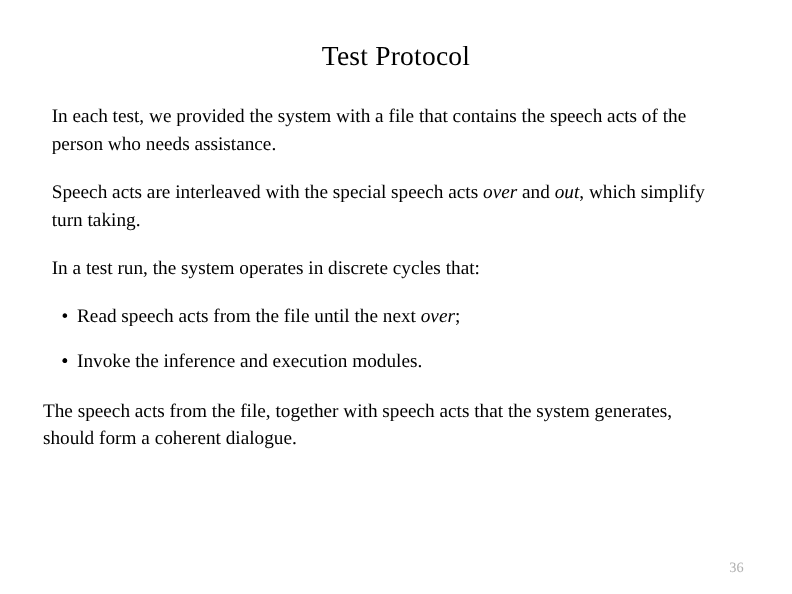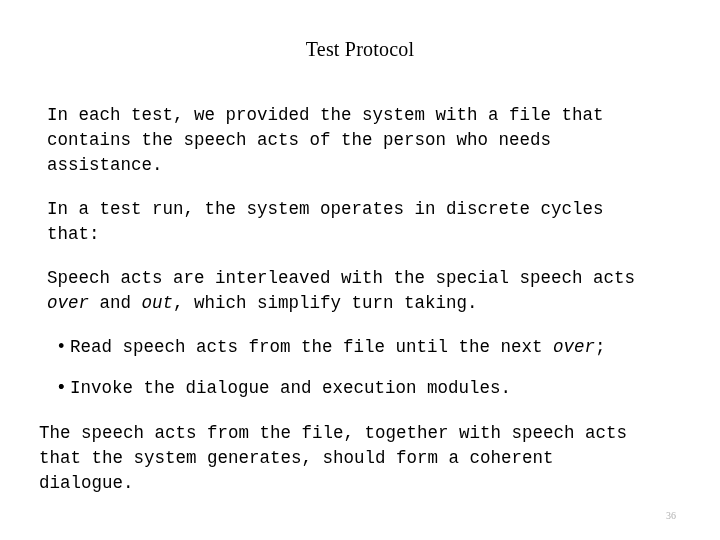--- a/index.html
+++ b/index.html
@@ -20,31 +20,30 @@
     height: 540px;
     background: #ffffff;
     box-sizing: border-box;
   }
   #slide-title {
     position: absolute;
     left: 0;
     top: 38px;
     width: 720px;
     text-align: center;
-    font-size: 20px;
+    font-size: 25px;
     line-height: 1.1;
     letter-spacing: 0.2px;
     color: #000000;
   }
   #body-block {
     position: absolute;
     left: 0;
-    top: 103px;
+    top: 93px;
     width: 720px;
-    font-family: Liberation Mono, monospace;
   }
   .para {
     font-size: 17.5px;
     line-height: 25px;
     color: #000000;
     padding: 0;
     margin: 0;
   }
   .para-indent {
     margin-left: 47px;
@@ -81,45 +80,45 @@
     font-size: 17.5px;
     line-height: 25px;
   }
   .it {
     font-style: italic;
   }
   #page-number {
     position: absolute;
     right: 44px;
     bottom: 18px;
-    font-size: 10px;
+    font-size: 13px;
     line-height: 12px;
     color: #b0b0b0;
     font-family: "Liberation Serif", "DejaVu Serif", serif;
   }
 </style>
 </head>
 <body>
 
 <div id="slide">
 
   <div id="slide-title">Test Protocol</div>
 
   <div id="body-block">
 
     <p class="para para-indent">In each test, we provided the system with a file that contains the speech acts of the person who needs assistance.</p>
 
+    <p class="para para-indent gap-1"><span>Speech acts are interleaved with the special speech acts </span><span class="it">over</span><span> and </span><span class="it">out</span><span>, which simplify turn taking.</span></p>
+
     <p class="para para-indent gap-2">In a test run, the system operates in discrete cycles that:</p>
-
-    <p class="para para-indent gap-1"><span>Speech acts are interleaved with the special speech acts </span><span class="it">over</span><span> and </span><span class="it">out</span><span>, which simplify turn taking.</span></p>
 
     <ul class="bullet-list">
       <li class="bullet-item"><span class="bullet-mark">•</span><span>Read speech acts from the file until the next </span><span class="it">over</span><span>;</span></li>
       <li class="bullet-item"><span class="bullet-mark">•</span></li>
-      <li class="bullet-item"><span class="bullet-mark">•</span><span>Invoke the dialogue and execution modules.</span></li>
+      <li class="bullet-item"><span class="bullet-mark">•</span><span>Invoke the inference and execution modules.</span></li>
     </ul>
 
     <p class="para para-flush gap-3">The speech acts from the file, together with speech acts that the system generates, should form a coherent dialogue.</p>
 
   </div>
 
   <div id="page-number">36</div>
 
 </div>
 

